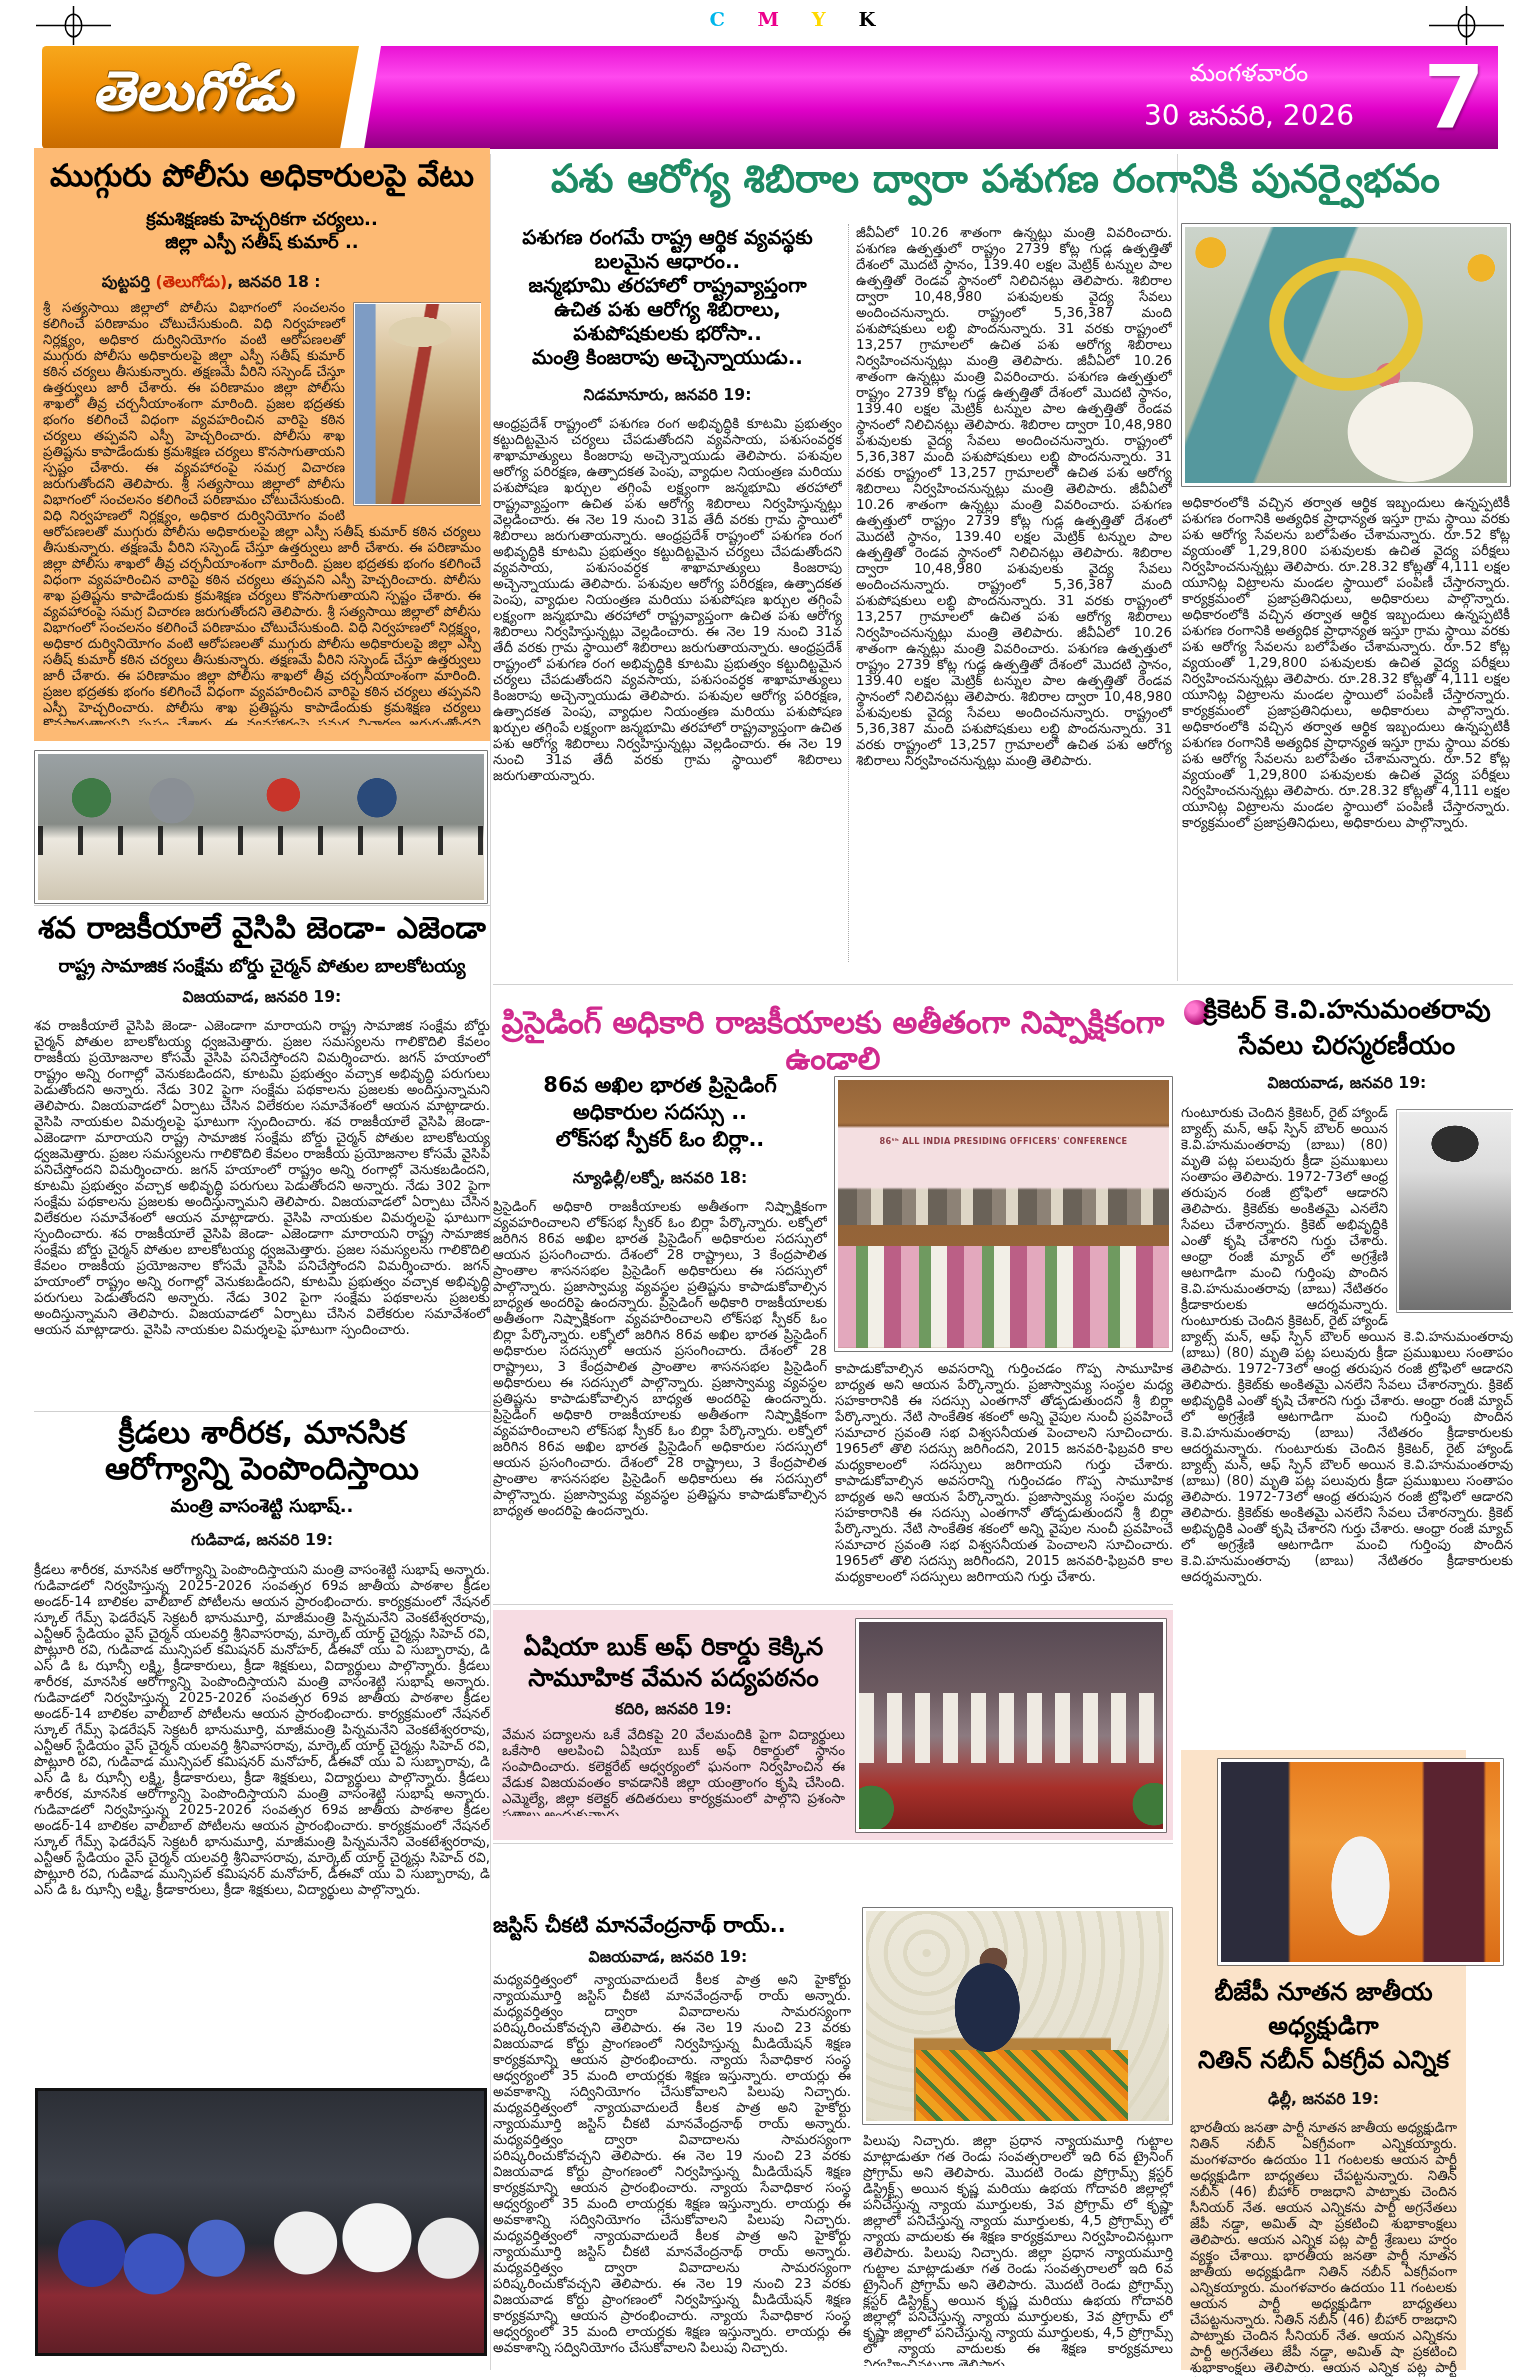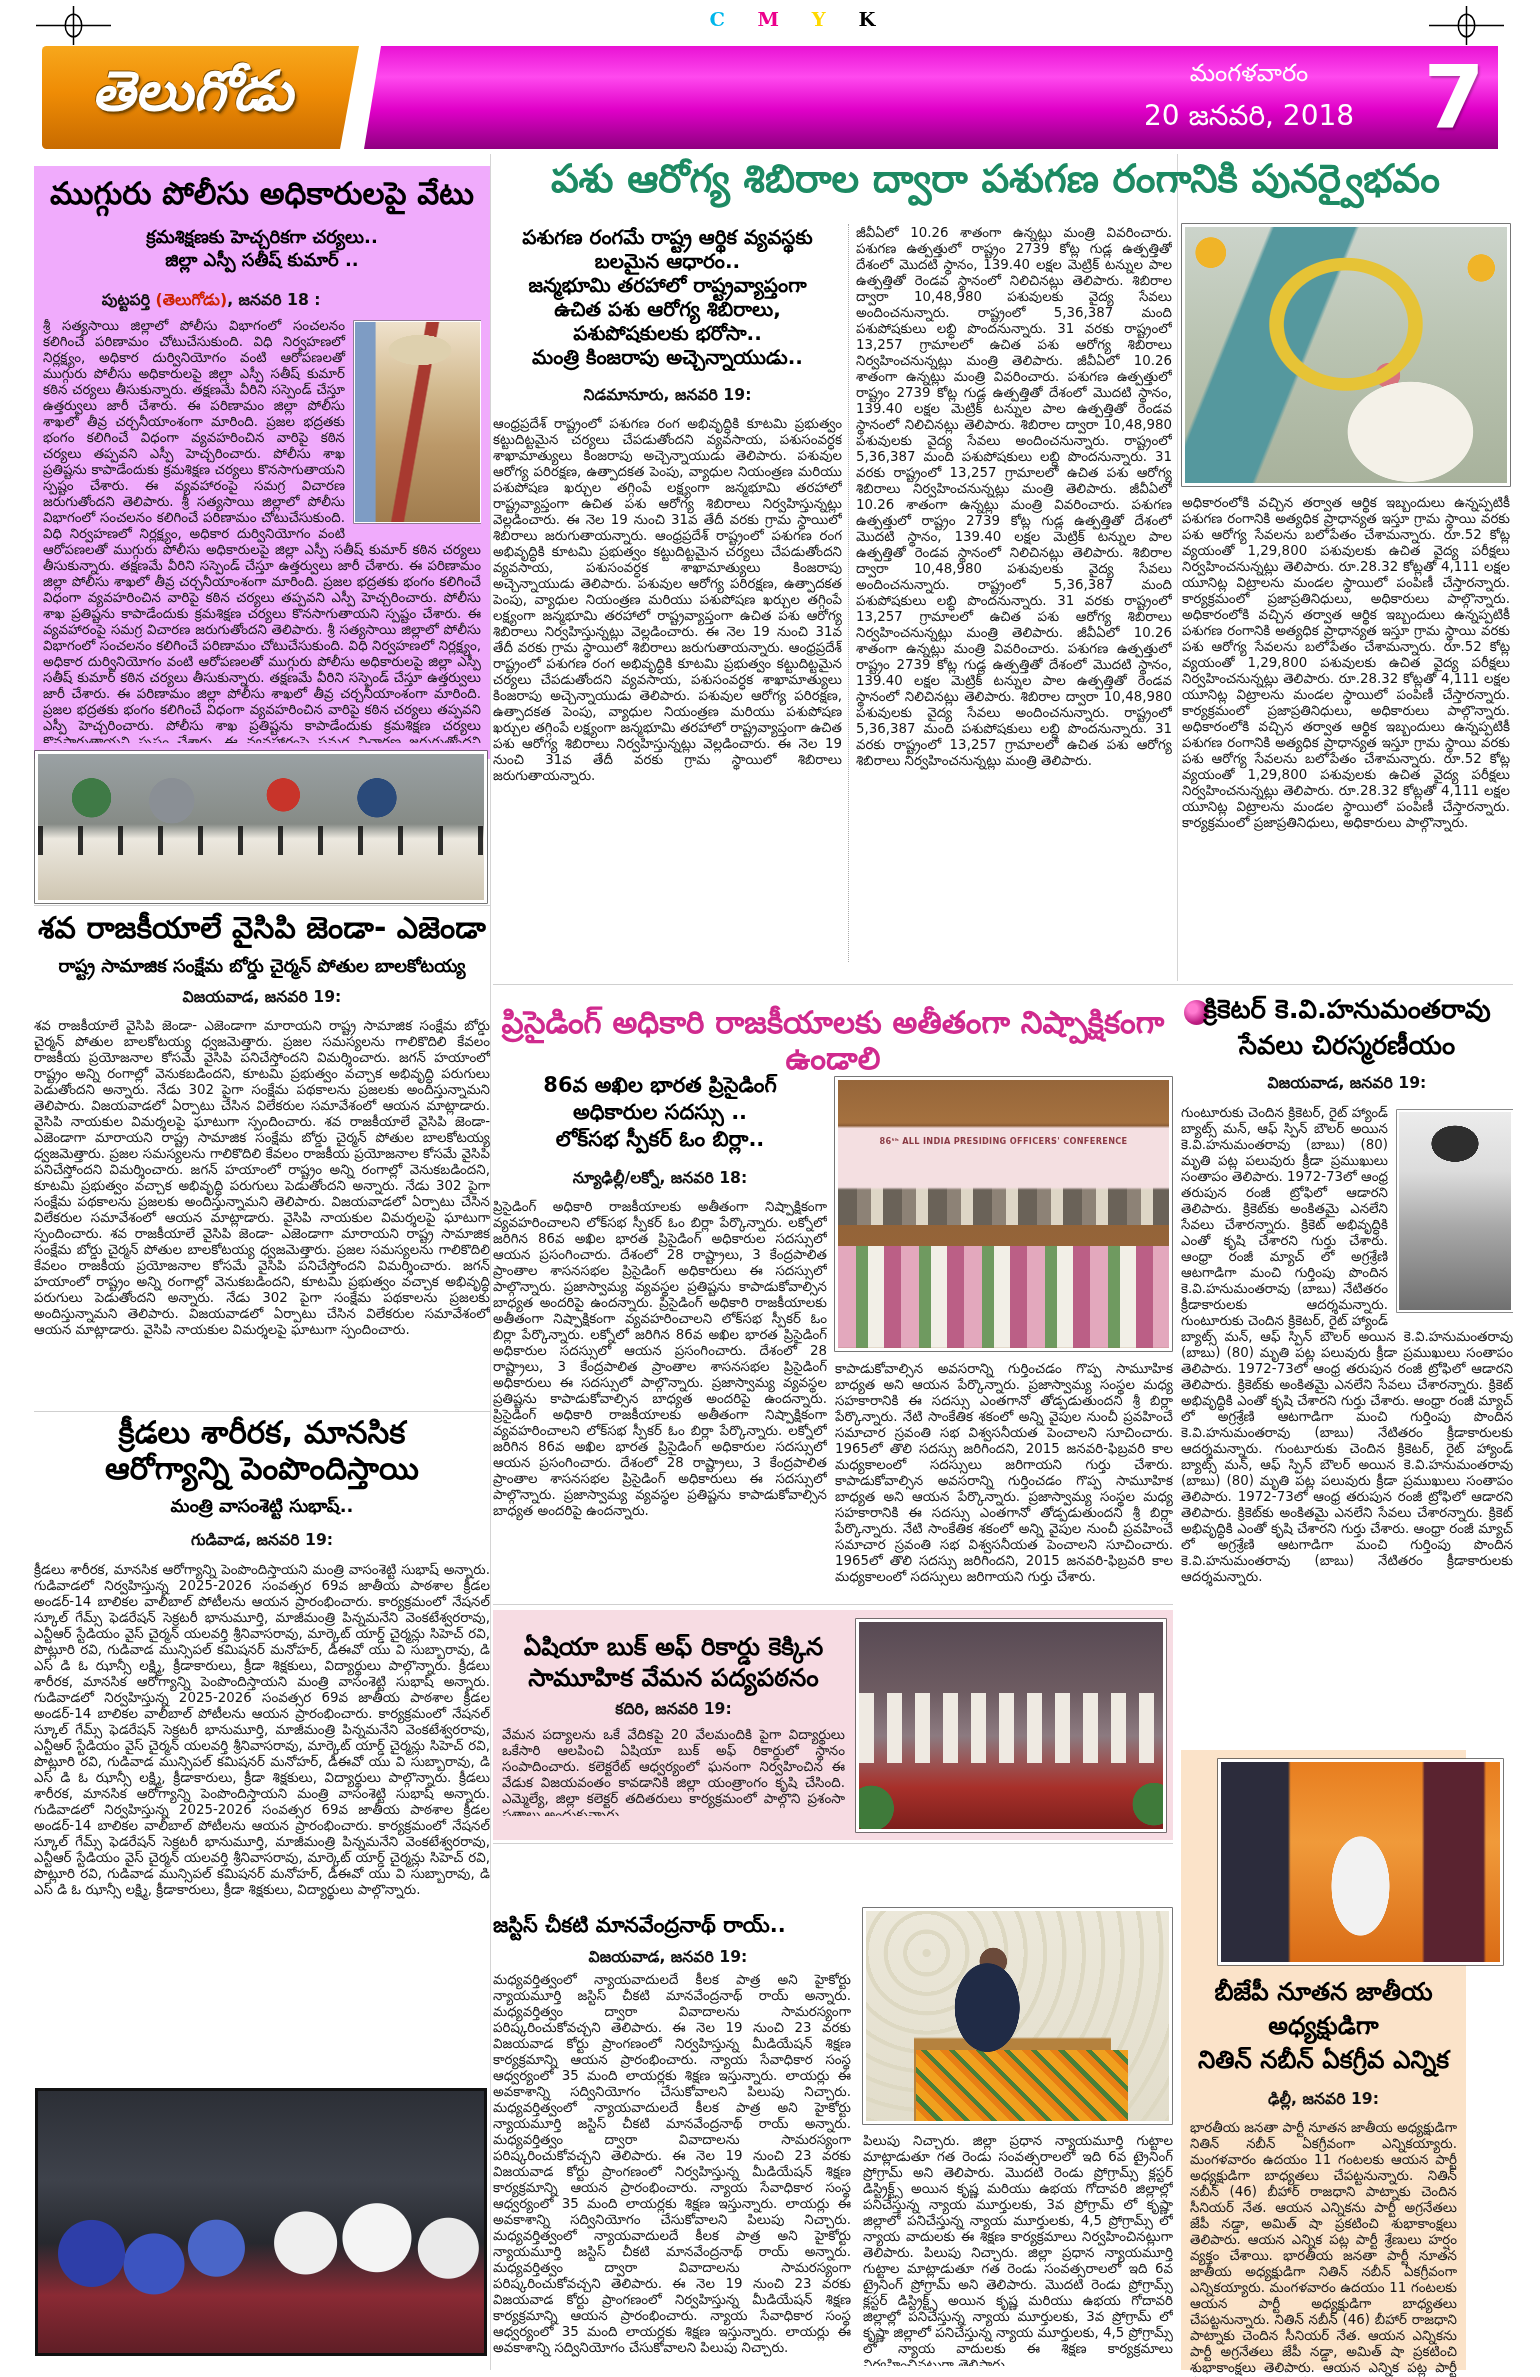--- a/index.html
+++ b/index.html
@@ -118,35 +118,35 @@
     <span style="color:#00b7eb">C</span><span style="color:#ec008c">M</span><span style="color:#ffd900">Y</span><span style="color:#000">K</span>
   </div>
 
   <div class="abs" style="left:42px;top:46px;width:1456px;height:103px">
     <div class="mh-magenta"></div>
     <div class="mh-orange">
       <div class="brand">తెలుగోడు</div>
     </div>
     <div class="mh-date">
       <div class="l1">మంగళవారం</div>
-      <div class="l2">20 జనవరి, 2018</div>
+      <div class="l2">30 జనవరి, 2026</div>
     </div>
     <div class="mh-page">7</div>
   </div>
 
   <div class="vrule" style="left:490px;top:154px;height:2216px"></div>
   <div class="vrule" style="left:1177px;top:154px;height:827px"></div>
   <div class="vrule dotted" style="left:848px;top:224px;height:738px"></div>
   <div class="hrule" style="left:493px;top:984px;width:1020px"></div>
   <div class="hrule" style="left:493px;top:1604px;width:680px"></div>
   <div class="hrule" style="left:493px;top:1843px;width:680px"></div>
   <div class="hrule" style="left:34px;top:905px;width:456px"></div>
   <div class="hrule" style="left:34px;top:1411px;width:456px"></div>
 
-  <div class="abs" style="left:34px;top:166px;width:456px;height:593px;background:#f0abfc;padding:0;box-sizing:border-box">
+  <div class="abs" style="left:34px;top:148px;width:456px;height:593px;background:#fdba74;padding:0;box-sizing:border-box">
     <div class="headline center" style="margin:10.4px 6px 0;font-size:31px">ముగ్గురు పోలీసు అధికారులపై వేటు</div>
     <div class="subhead center pre" style="margin-top:14px;font-size:18px">క్రమశిక్షణకు హెచ్చరికగా చర్యలు..
 జిల్లా ఎస్పీ సతీష్ కుమార్ ..</div>
     <div class="dateline" style="margin:19.4px 112px 4.5px 10.4px">
       <span>పుట్టపర్తి </span><span style="color:#cc2200">(తెలుగోడు)</span><span>, జనవరి 18 :</span>
     </div>
     <div class="body-text" style="margin:0 9px;height:425px">
       <div class="ph-police"></div>
       <span>శ్రీ సత్యసాయి జిల్లాలో పోలీసు విభాగంలో సంచలనం కలిగించే పరిణామం చోటుచేసుకుంది. విధి నిర్వహణలో నిర్లక్ష్యం, అధికార దుర్వినియోగం వంటి ఆరోపణలతో ముగ్గురు పోలీసు అధికారులపై జిల్లా ఎస్పీ సతీష్ కుమార్ కఠిన చర్యలు తీసుకున్నారు. తక్షణమే వీరిని సస్పెండ్ చేస్తూ ఉత్తర్వులు జారీ చేశారు. ఈ పరిణామం జిల్లా పోలీసు శాఖలో తీవ్ర చర్చనీయాంశంగా మారింది. ప్రజల భద్రతకు భంగం కలిగించే విధంగా వ్యవహరించిన వారిపై కఠిన చర్యలు తప్పవని ఎస్పీ హెచ్చరించారు. పోలీసు శాఖ ప్రతిష్టను కాపాడేందుకు క్రమశిక్షణ చర్యలు కొనసాగుతాయని స్పష్టం చేశారు. ఈ వ్యవహారంపై సమగ్ర విచారణ జరుగుతోందని తెలిపారు. శ్రీ సత్యసాయి జిల్లాలో పోలీసు విభాగంలో సంచలనం కలిగించే పరిణామం చోటుచేసుకుంది. విధి నిర్వహణలో నిర్లక్ష్యం, అధికార దుర్వినియోగం వంటి ఆరోపణలతో ముగ్గురు పోలీసు అధికారులపై జిల్లా ఎస్పీ సతీష్ కుమార్ కఠిన చర్యలు తీసుకున్నారు. తక్షణమే వీరిని సస్పెండ్ చేస్తూ ఉత్తర్వులు జారీ చేశారు. ఈ పరిణామం జిల్లా పోలీసు శాఖలో తీవ్ర చర్చనీయాంశంగా మారింది. ప్రజల భద్రతకు భంగం కలిగించే విధంగా వ్యవహరించిన వారిపై కఠిన చర్యలు తప్పవని ఎస్పీ హెచ్చరించారు. పోలీసు శాఖ ప్రతిష్టను కాపాడేందుకు క్రమశిక్షణ చర్యలు కొనసాగుతాయని స్పష్టం చేశారు. ఈ వ్యవహారంపై సమగ్ర విచారణ జరుగుతోందని తెలిపారు. శ్రీ సత్యసాయి జిల్లాలో పోలీసు విభాగంలో సంచలనం కలిగించే పరిణామం చోటుచేసుకుంది. విధి నిర్వహణలో నిర్లక్ష్యం, అధికార దుర్వినియోగం వంటి ఆరోపణలతో ముగ్గురు పోలీసు అధికారులపై జిల్లా ఎస్పీ సతీష్ కుమార్ కఠిన చర్యలు తీసుకున్నారు. తక్షణమే వీరిని సస్పెండ్ చేస్తూ ఉత్తర్వులు జారీ చేశారు. ఈ పరిణామం జిల్లా పోలీసు శాఖలో తీవ్ర చర్చనీయాంశంగా మారింది. ప్రజల భద్రతకు భంగం కలిగించే విధంగా వ్యవహరించిన వారిపై కఠిన చర్యలు తప్పవని ఎస్పీ హెచ్చరించారు. పోలీసు శాఖ ప్రతిష్టను కాపాడేందుకు క్రమశిక్షణ చర్యలు కొనసాగుతాయని స్పష్టం చేశారు. ఈ వ్యవహారంపై సమగ్ర విచారణ జరుగుతోందని తెలిపారు.</span>
     </div>

